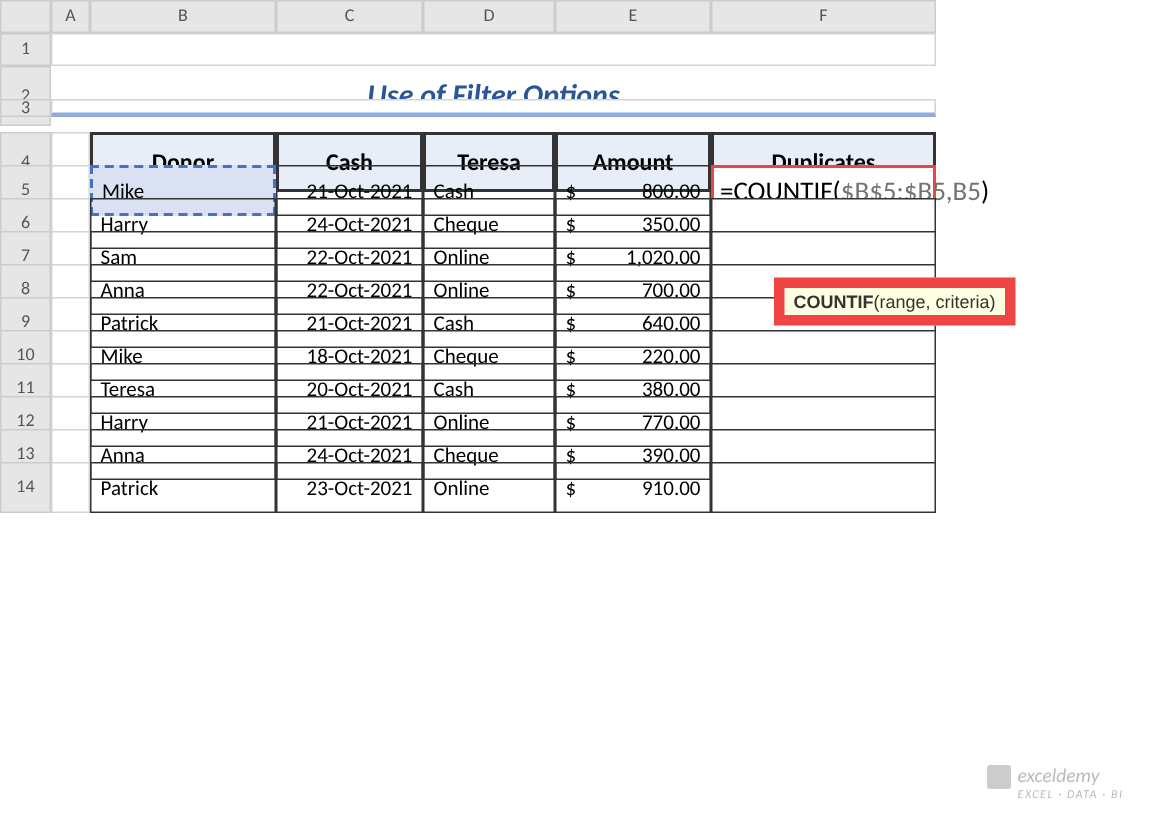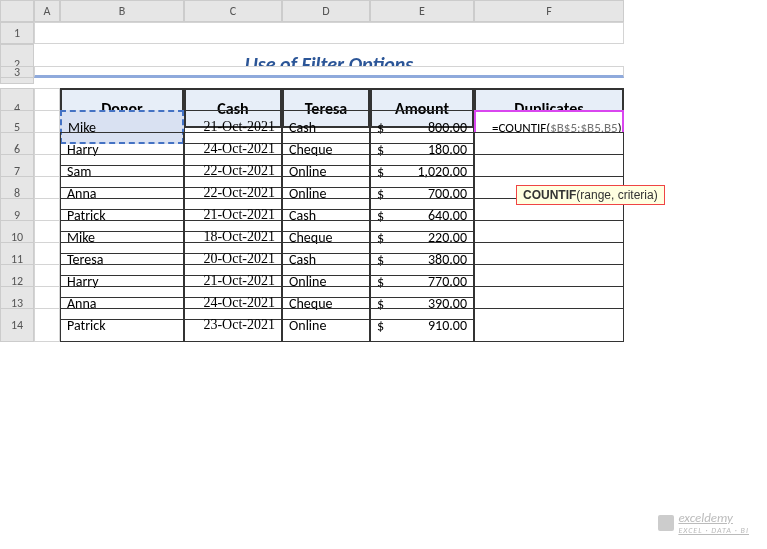--- a/index.html
+++ b/index.html
@@ -10,28 +10,28 @@
     .cell { border: 1px solid #d4d4d4; background: #fff; font-size: 14px; display: flex; align-items: center; padding: 0 4px; }
     .row-1 { height: 22px; }
     .row-2 { height: 40px; }
     .row-3 { height: 12px; }
     .row-4 { height: 40px; }
     .row-data { height: 34px; }
     .title { grid-column: 2 / 8; background: #fff; color: #2b5597; font-weight: bold; font-size: 20px; display: flex; align-items: center; justify-content: center; font-style: italic; }
     .title-underline { grid-column: 2 / 8; border-bottom: 3px solid #8faadc; }
     .hdr-cell { background: #e7eef8; border: 2px solid #333; font-weight: bold; font-size: 16px; display: flex; align-items: center; justify-content: center; }
     .data-cell { border: 1px solid #333; font-size: 14px; display: flex; align-items: center; padding: 14px 6px; }
-    .data-cell.right { justify-content: flex-end; font-family: Liberation Serif, serif; }
+    .data-cell.right { justify-content: flex-end; }
     .amount-cell { border: 1px solid #333; font-size: 14px; display: flex; align-items: center; justify-content: space-between; padding: 0 6px; }
     .empty-cell { border: 1px solid #333; background: #fff; }
-    .active-cell { border: 2px solid #d946ef; background: #fff; font-size: 13px; color: #000; display: flex; align-items: center; padding: 0 16px; }
+    .active-cell { border: 2px solid #ef4444; background: #fff; font-size: 18px; color: #000; display: flex; align-items: center; padding: 0 4px; }
     .formula-ref { color: #737373; }
-    .tooltip { position: absolute; top: 185px; left: 516px; background: #ffffe1; border: 1px solid #ef4444; font-size: 12px; padding: 2px 6px; font-family: 'Segoe UI', sans-serif; color: #333; }
+    .tooltip { position: absolute; top: 185px; left: 516px; background: #ffffe1; border: 7px solid #ef4444; font-size: 12px; padding: 2px 6px; font-family: 'Segoe UI', sans-serif; color: #333; }
     .tooltip b { font-weight: bold; }
-    .watermark { position: absolute; right: 18px; bottom: 14px; font-size: 13px; color: #bbb; font-style: italic; display: flex; align-items: center; gap: 4px; text-decoration: underline; }
+    .watermark { position: absolute; right: 18px; bottom: 14px; font-size: 13px; color: #bbb; font-style: italic; display: flex; align-items: flex-start; gap: 4px; }
     .watermark-icon { width: 16px; height: 16px; background: #ccc; border-radius: 2px; }
     .sub-wm { font-size: 8px; letter-spacing: 1px; }
     .selected-range { border: 2px dashed #4472c4; background: #d9e1f2; }
     .corner { background: #e6e6e6; border: 1px solid #ccc; }
   </style>
 </head>
 <body>
 
 <div class="sheet">
 
@@ -75,21 +75,21 @@
       <span>)</span>
     </div>
 
   <div class="rowhdr row-data">6</div>
   <div class="cell row-data"></div>
   <div class="data-cell row-data">Harry</div>
   <div class="data-cell row-data right">24-Oct-2021</div>
   <div class="data-cell row-data">Cheque</div>
   <div class="amount-cell row-data">
       <span>$</span>
-      <span>180.00</span>
+      <span>350.00</span>
     </div>
   <div class="empty-cell row-data"></div>
 
   <div class="rowhdr row-data">7</div>
   <div class="cell row-data"></div>
   <div class="data-cell row-data">Sam</div>
   <div class="data-cell row-data right">22-Oct-2021</div>
   <div class="data-cell row-data">Online</div>
   <div class="amount-cell row-data">
       <span>$</span>

